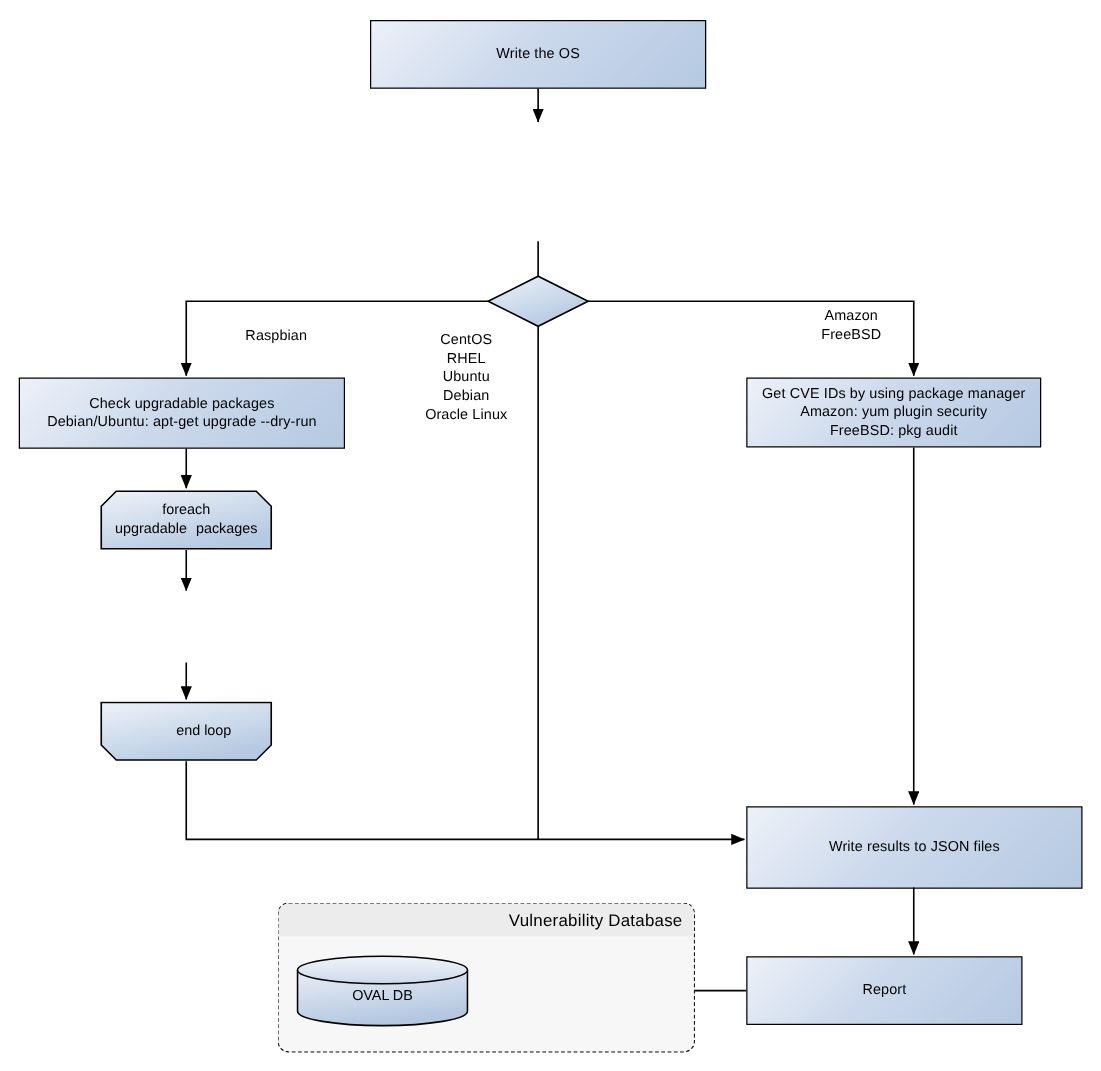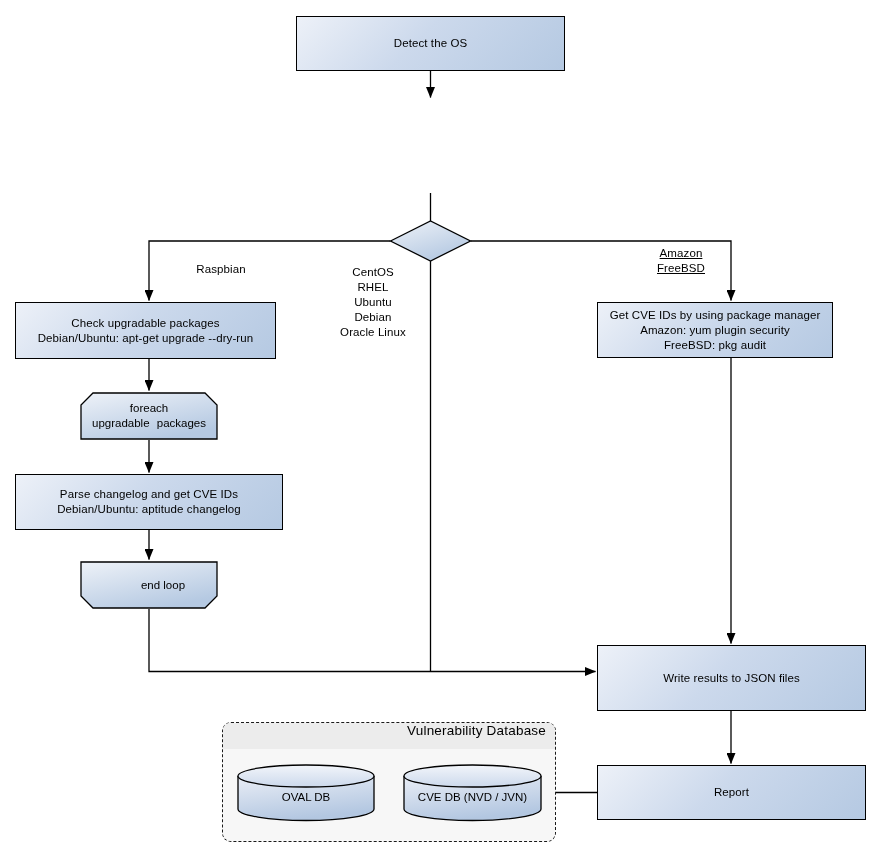--- a/index.html
+++ b/index.html
@@ -49,21 +49,21 @@
     left: 222px; top: 722px; width: 334px; height: 120px;
     box-sizing: border-box;
     border: 1.6px dashed #1a1a1a;
     border-radius: 9px;
     background: #f7f7f7;
   }
   #vulndb .hdr {
     position: absolute; left: 0; top: 0; right: 0; height: 26px;
     background: #ececec;
     border-radius: 7px 7px 0 0;
-    display: flex; align-items: flex-start; justify-content: flex-end;
+    display: flex; align-items: center; justify-content: flex-end;
     padding-right: 9px; box-sizing: border-box;
     font-size: 13.5px; letter-spacing: 0.2px;
   }
 </style>
 </head>
 <body>
 
 <div id="canvas">
 
   <svg id="connectors" width="881" height="857" viewBox="0 0 881 857">
@@ -97,103 +97,90 @@
       <path d="M149,609 L149,671.5 L595.5,671.5" marker-end="url(#arrow)"></path>
       <path d="M731,358 L731,643.5" marker-end="url(#arrow)"></path>
       <path d="M731,698 L731,763.5" marker-end="url(#arrow)"></path>
       <path d="M556,792.5 L597,792.5"></path>
     </g>
 
     <polygon points="390.5,241 430.5,221 470.5,241 430.5,261" fill="url(#diamondGrad)" stroke="#000" stroke-width="1.3"></polygon>
   </svg>
 
   <div class="node" style="left:296px; top:16px; width:269px; height:55px;">
-    <div>Detect the OS</div>
+    <div>Write the OS</div>
   </div>
 
 
   <div class="freelabel" style="left:171px; top:262px; width:100px;">
     <div>Raspbian</div>
   </div>
 
   <div class="freelabel" style="left:323px; top:265px; width:100px;">
     <div>CentOS</div>
     <div>RHEL</div>
     <div>Ubuntu</div>
     <div>Debian</div>
     <div>Oracle Linux</div>
   </div>
 
-  <div class="freelabel" style="left:631px; top:246px; width:100px;text-decoration:underline;">
+  <div class="freelabel" style="left:631px; top:246px; width:100px;">
     <div>Amazon</div>
     <div>FreeBSD</div>
   </div>
 
   <div class="node" style="left:15px; top:302px; width:261px; height:57px;">
     <div>Check upgradable packages</div>
     <div>Debian/Ubuntu: apt-get upgrade --dry-run</div>
   </div>
 
   <div class="shape-node" style="left:80px; top:392px; width:138px; height:48px;">
     <svg width="138" height="48" viewBox="0 0 138 48">
       <polygon points="13,1 125,1 137,13 137,47 1,47 1,13" fill="url(#diamondGrad)" stroke="#000" stroke-width="1.3"></polygon>
     </svg>
     <div class="shape-text foreach-text">
       <div>foreach</div>
       <div>upgradable packages</div>
     </div>
   </div>
 
-  <div class="node" style="left:15px; top:474px; width:268px; height:56px;">
-    <div>Parse changelog and get CVE IDs</div>
-    <div>Debian/Ubuntu: aptitude changelog</div>
-  </div>
 
   <div class="shape-node" style="left:80px; top:561px; width:166px; height:48px;">
     <svg width="138" height="48" viewBox="0 0 138 48">
       <polygon points="1,1 137,1 137,35 125,47 13,47 1,35" fill="url(#diamondGrad)" stroke="#000" stroke-width="1.3"></polygon>
     </svg>
     <div class="shape-text">
       <div>end loop</div>
     </div>
   </div>
 
   <div class="node" style="left:597px; top:302px; width:236px; height:56px;">
     <div>Get CVE IDs by using package manager</div>
     <div>Amazon: yum plugin security</div>
     <div>FreeBSD: pkg audit</div>
   </div>
 
   <div class="node" style="left:597px; top:645px; width:269px; height:66px;">
     <div>Write results to JSON files</div>
   </div>
 
-  <div class="node" style="left:597px; top:765px; width:269px; height:55px;">
+  <div class="node" style="left:597px; top:765px; width:221px; height:55px;">
     <div>Report</div>
   </div>
 
   <div id="vulndb">
     <div class="hdr">
       <span>Vulnerability Database</span>
     </div>
   </div>
 
   <div class="shape-node" style="left:237px; top:764px; width:138px; height:58px;">
     <svg width="138" height="58" viewBox="0 0 138 58">
       <path d="M1,12 V45 a68,11.5 0 0 0 136,0 V12" fill="url(#cylBodyGrad)" stroke="#000" stroke-width="1.3"></path>
       <ellipse cx="69" cy="12" rx="68" ry="11" fill="url(#cylTopGrad)" stroke="#000" stroke-width="1.3"></ellipse>
     </svg>
     <div class="shape-text cyl-text">
       <div>OVAL DB</div>
     </div>
   </div>
 
-  <div class="shape-node" style="left:403px; top:764px; width:139px; height:58px;">
-    <svg width="139" height="58" viewBox="0 0 139 58">
-      <path d="M1,12 V45 a68.5,11.5 0 0 0 137,0 V12" fill="url(#cylBodyGrad)" stroke="#000" stroke-width="1.3"></path>
-      <ellipse cx="69.5" cy="12" rx="68.5" ry="11" fill="url(#cylTopGrad)" stroke="#000" stroke-width="1.3"></ellipse>
-    </svg>
-    <div class="shape-text cyl-text">
-      <div>CVE DB (NVD / JVN)</div>
-    </div>
-  </div>
 
 </div>
 
 </body></html>

